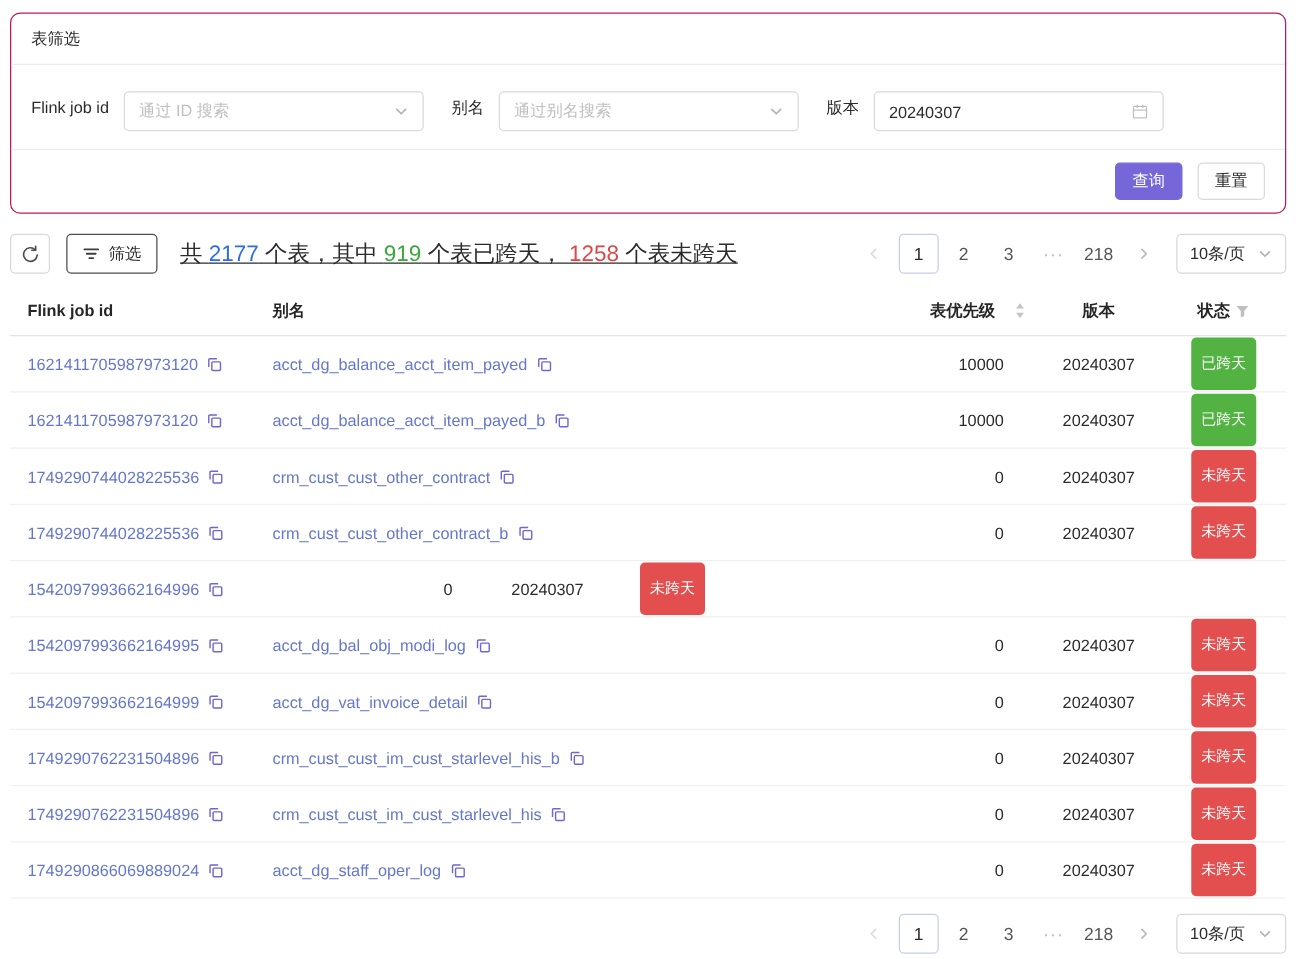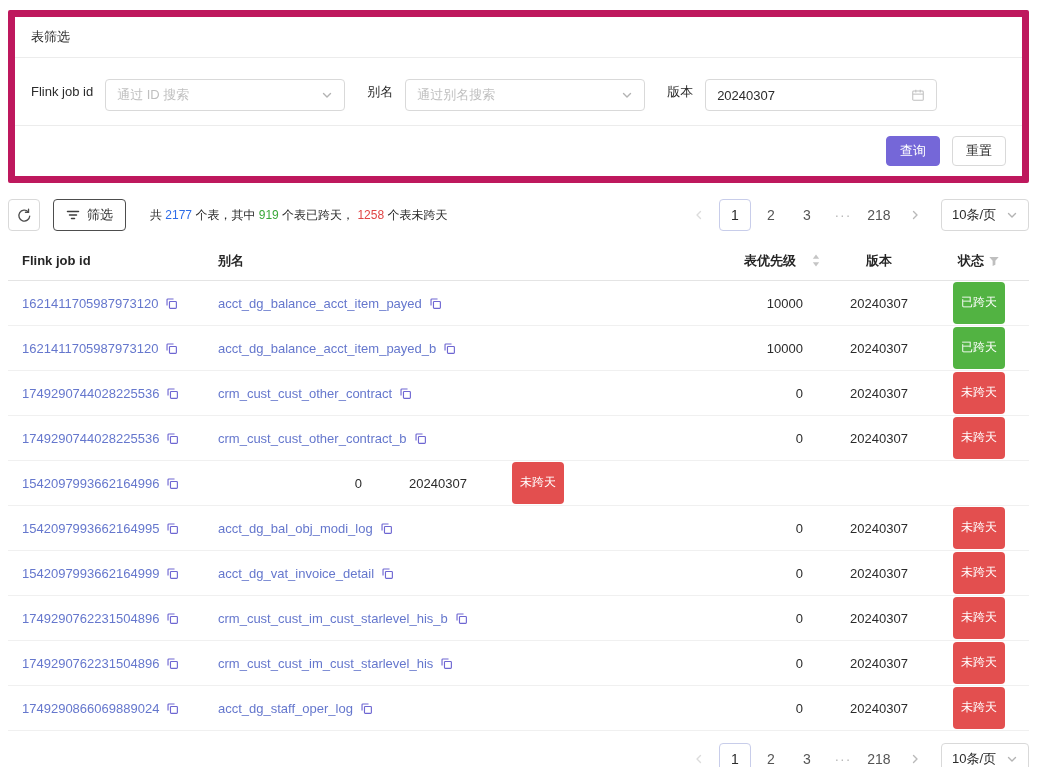--- a/index.html
+++ b/index.html
@@ -5,21 +5,21 @@
   * { margin:0; padding:0; box-sizing:border-box; }
   html,body { background:#fff; }
   body {
     width:1037px; height:767px; overflow:hidden;
     font-family:"Liberation Sans","DejaVu Sans",sans-serif;
     font-size:13px; color:#2b2b2b;
   }
   .page { padding:10px 8px 0; }
 
   
-  .card { border:7px solid #be185d; border-radius:2px; background:#fff; }
+  .card { border:1px solid #be185d; border-radius:8px; background:#fff; }
   .card-header { padding:11px 16px; border-bottom:1px solid #ececec; font-size:13px; color:#2b2b2b; }
   .filter-form { display:flex; align-items:center; padding:14px 16px; border-bottom:1px solid #ececec; }
   .f-item { display:flex; align-items:center; }
   .f-item + .f-item { margin-left:22px; }
   .f-label { margin-right:12px; white-space:nowrap; color:#2b2b2b; }
   .select-box {
     width:240px; height:32px; border:1px solid #d9d9d9; border-radius:4px; background:#fff;
     display:flex; align-items:center; justify-content:space-between; padding:0 11px; cursor:pointer;margin-top:7px;
   }
   .date-box { width:232px; }
@@ -31,21 +31,21 @@
   .btn-primary { background:#7567d8; border:1px solid #7567d8; color:#fff; }
   .btn-default { background:#fff; border:1px solid #d9d9d9; color:#2b2b2b; }
 
   
   .toolbar { display:flex; align-items:center; margin-top:16px; }
   .icon-btn { width:32px; height:32px; border:1px solid #d9d9d9; border-radius:4px; background:#fff; display:inline-flex; align-items:center; justify-content:center; cursor:pointer; }
   .filter-toggle {
     height:32px; margin-left:13px; padding:0 12px; border:1px solid #4d4d4d; border-radius:4px; background:#fff;
     display:inline-flex; align-items:center; gap:7px; font-size:13px; color:#2b2b2b; cursor:pointer; font-family:inherit;
   }
-  .summary { margin-left:24px; font-size:12px; color:#2b2b2b; white-space:nowrap; }
+  .summary { margin-left:18px; font-size:18px; color:#2b2b2b; white-space:nowrap;text-decoration:underline; }
   .sum.blue  { color:#2d6ce8; }
   .sum.green { color:#3aa83a; }
   .sum.red   { color:#e04545; }
 
   
   .pagination { display:flex; align-items:center; gap:4px; margin-left:auto; }
   .pg-item { min-width:32px; height:32px; line-height:30px; text-align:center; border-radius:4px;
              font-size:14px; color:#555; cursor:pointer; border:1px solid transparent; }
   .pg-item.active { border-color:#c8cdea; color:#2b2b2b; }
   .pg-item.pg-arrow { display:inline-flex; align-items:center; justify-content:center; color:#b9b9b9; }

